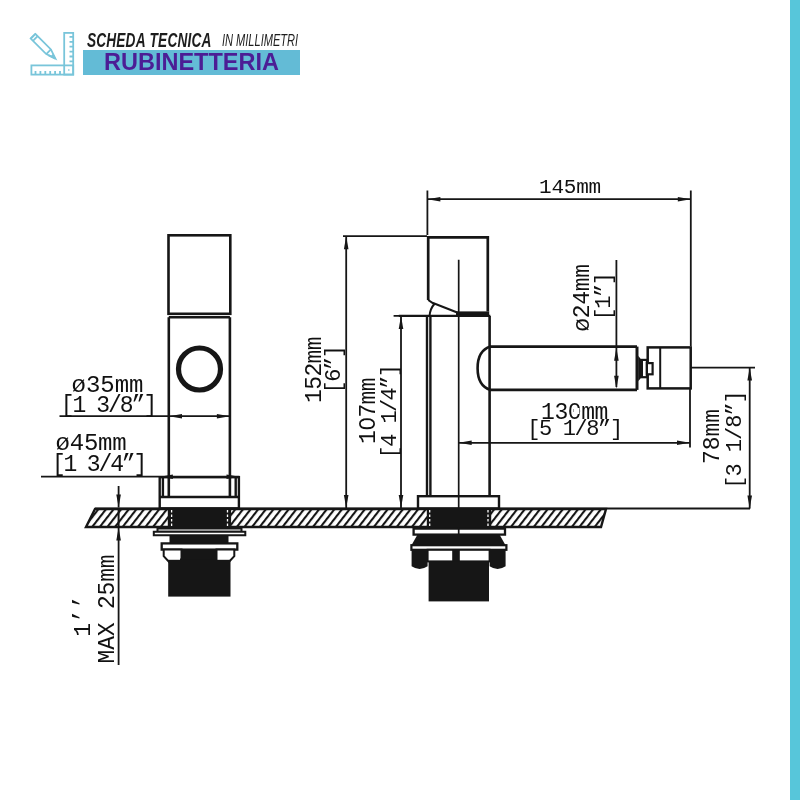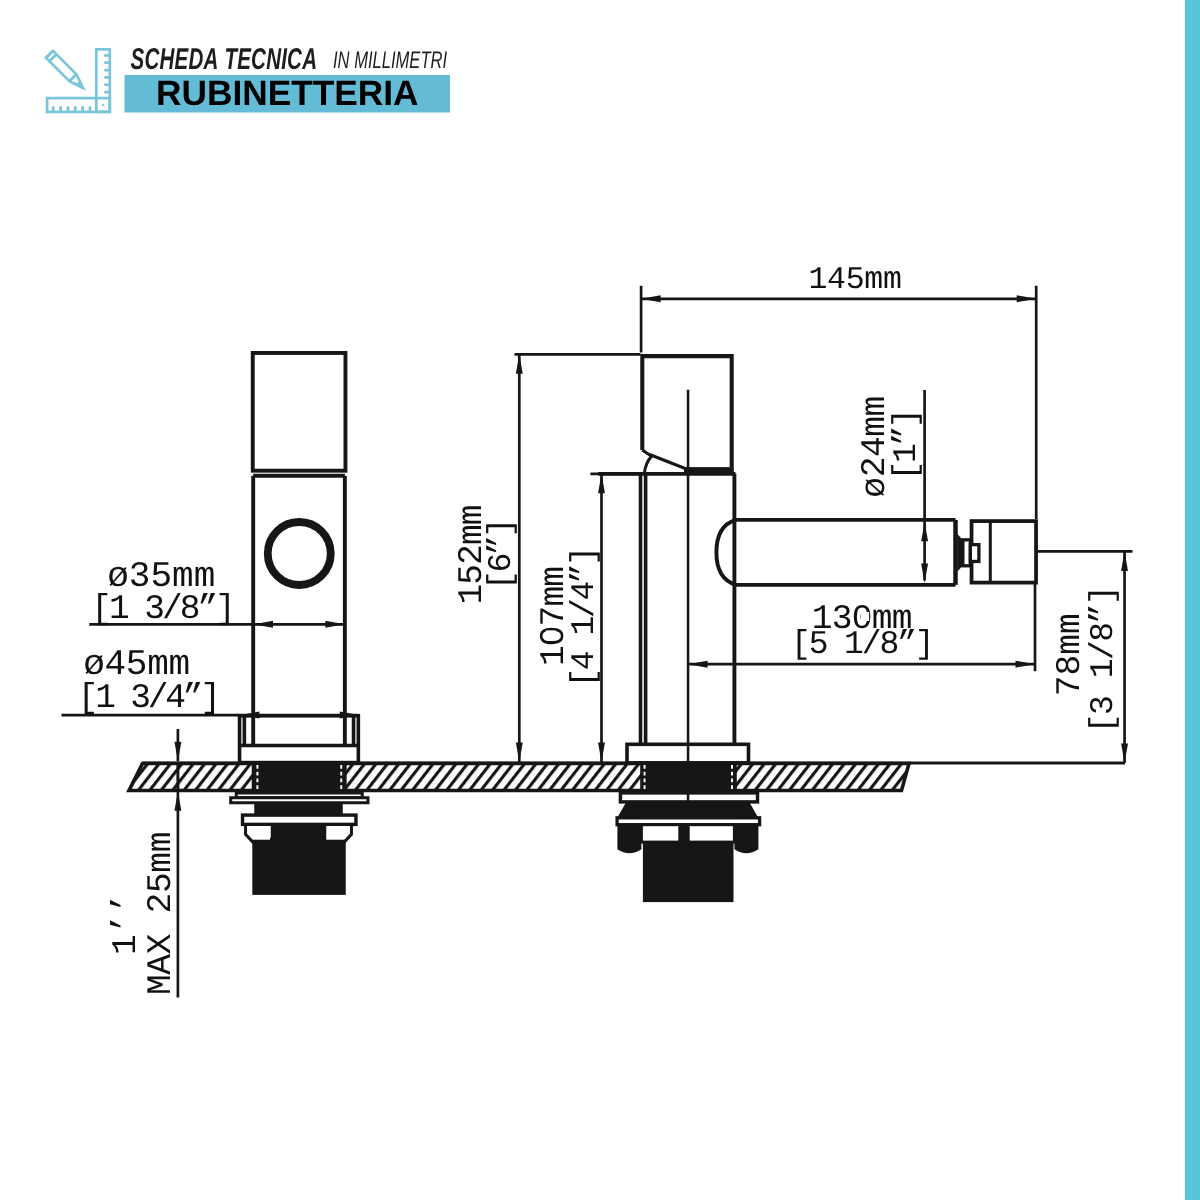--- a/index.html
+++ b/index.html
@@ -31,21 +31,21 @@
       <path d="M33.2 0 L26.2 2.4"></path>
       <path d="M29.4 -1.3 L29.4 1.3" stroke-width="2.4"></path>
     </g>
   </g>
 </svg>
 
 <div class="abs" style="left:87px;top:29px;font:italic 700 20px 'Liberation Sans',sans-serif;color:#1d1d1d;letter-spacing:0.2px;transform:scaleX(0.685);transform-origin:left center;">SCHEDA&nbsp;TECNICA</div>
 
 <div class="abs" style="left:222px;top:32px;font:italic 400 16px 'Liberation Sans',sans-serif;color:#1d1d1d;transform:scaleX(0.69);transform-origin:left center;">IN MILLIMETRI</div>
 
-<div class="abs" style="left:83px;top:50px;width:217px;height:25px;background:#63bbd6;color:#000000;font:700 23.5px 'Liberation Sans',sans-serif;text-align:center;line-height:25px;">RUBINETTERIA</div>
+<div class="abs" style="left:83px;top:50px;width:217px;height:25px;background:#63bbd6;color:#4c1d95;font:700 23.5px 'Liberation Sans',sans-serif;text-align:center;line-height:25px;">RUBINETTERIA</div>
 
 <div class="abs" style="left:790px;top:0;width:10px;height:800px;background:#57c6da;"></div>
 
 <svg class="abs" style="left:0;top:0;" width="800" height="800" viewBox="0 0 800 800">
 <defs>
   <pattern id="hatch" patternUnits="userSpaceOnUse" width="6" height="6" patternTransform="rotate(-52)">
     <rect width="6" height="6" fill="#ffffff"></rect>
     <rect x="0" y="0" width="6" height="2.1" fill="#161616"></rect>
   </pattern>
 </defs>

